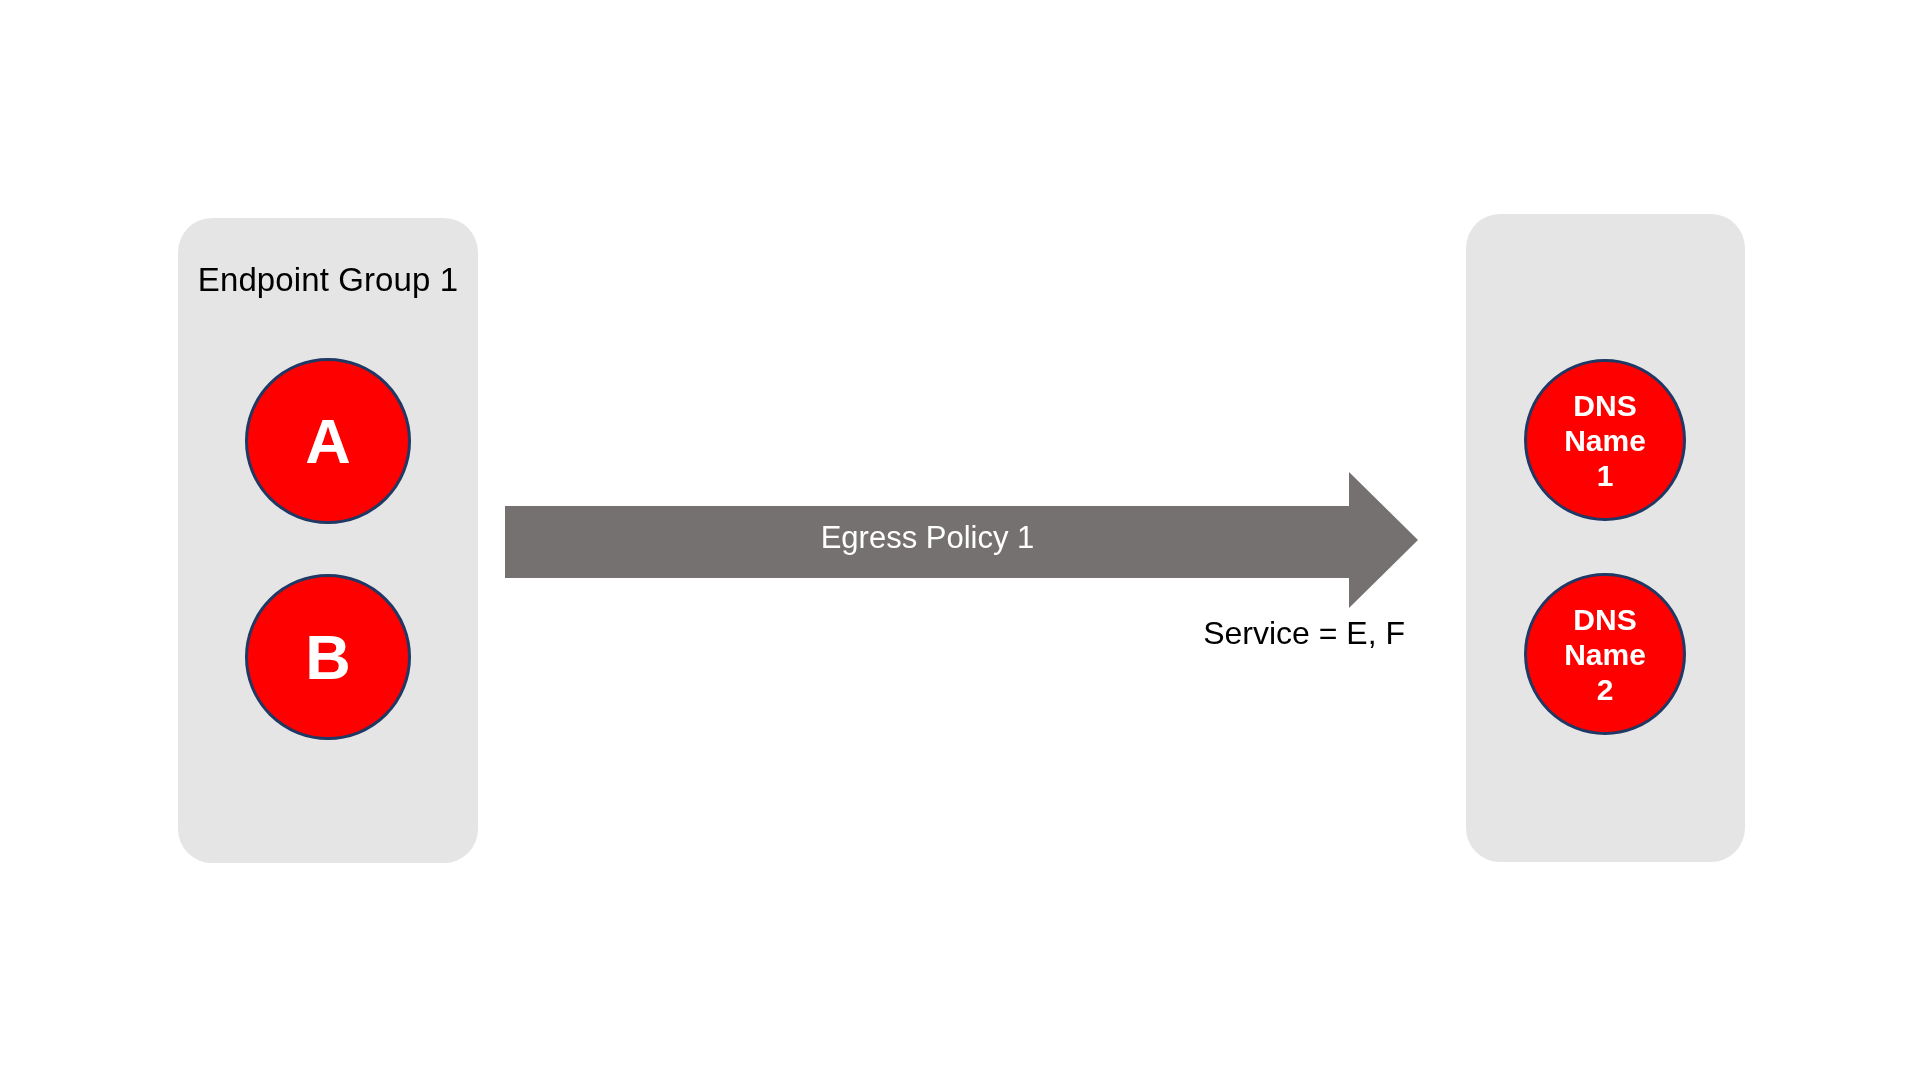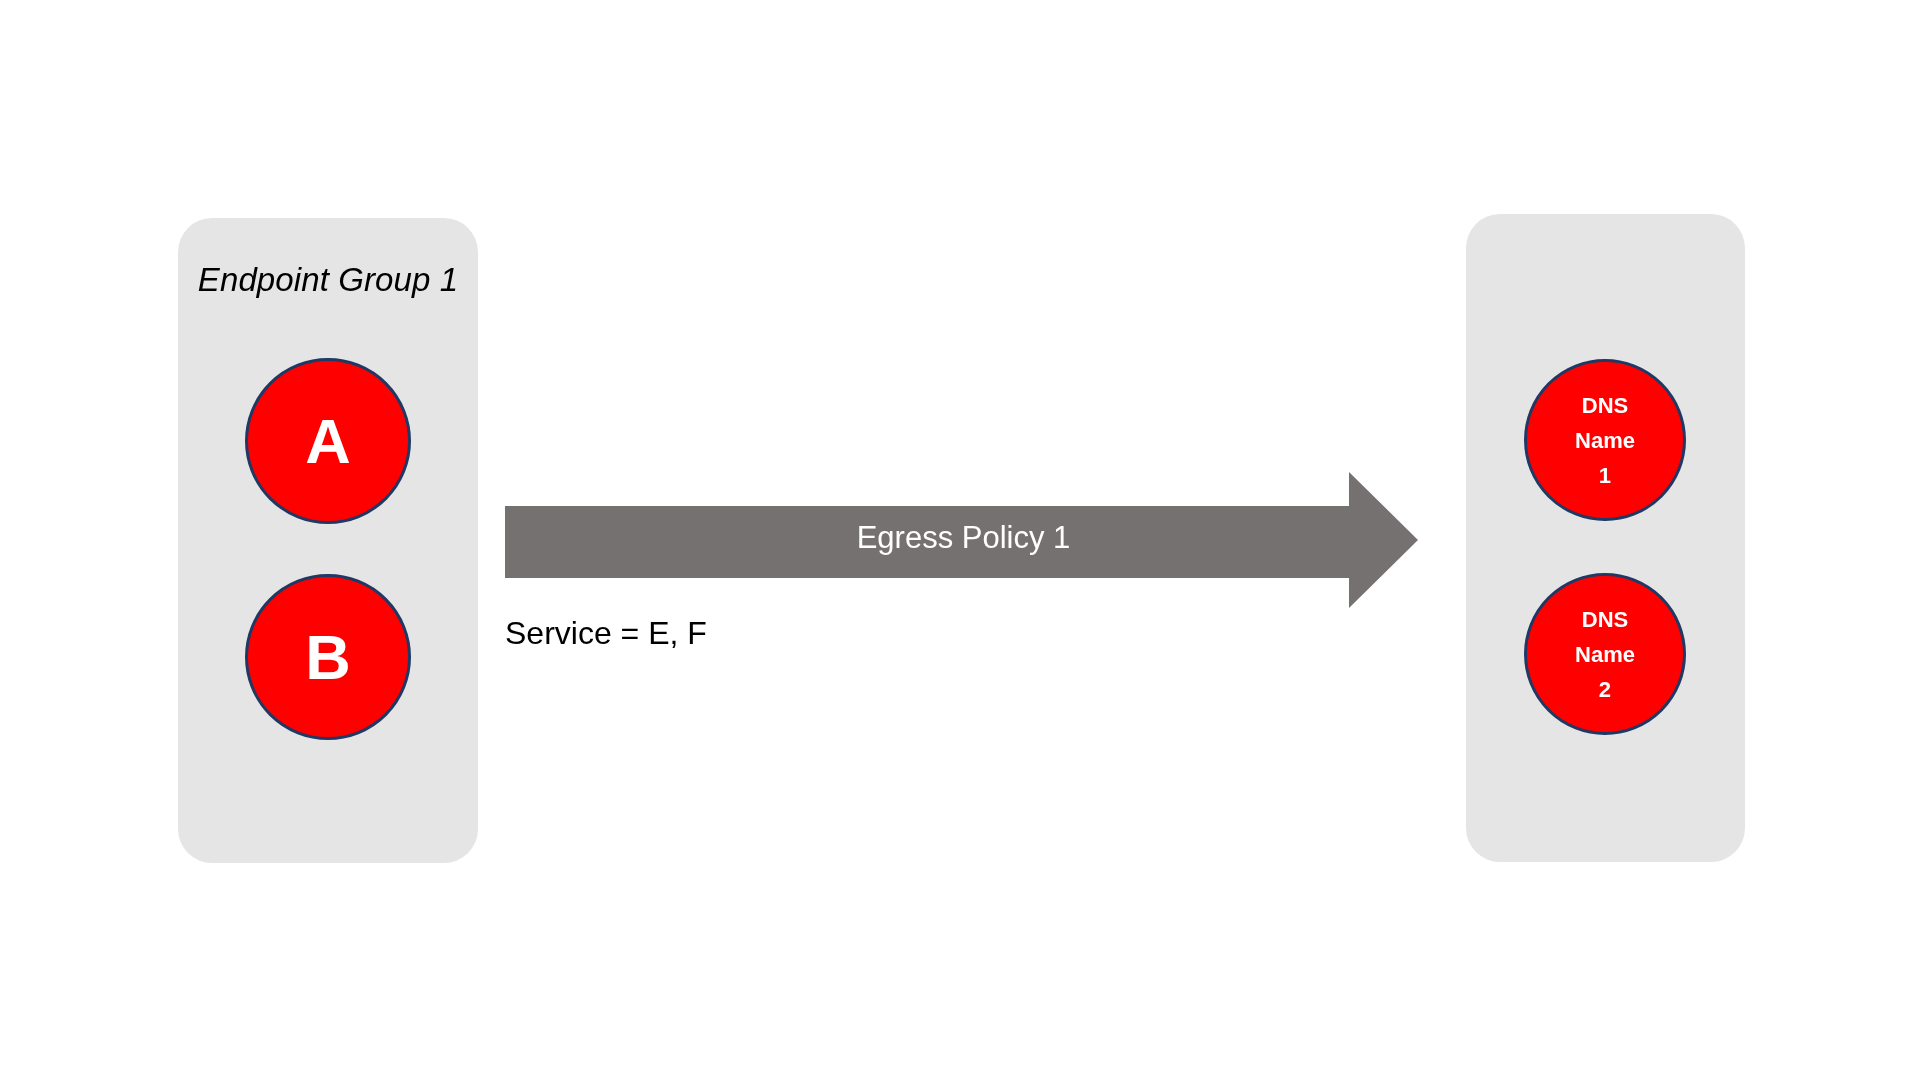--- a/index.html
+++ b/index.html
@@ -45,21 +45,21 @@
     left: 0;
     width: 100%;
     text-align: center;
     color: #000000;
     font-size: 33px;
     line-height: 43px;
     font-weight: 400;
     letter-spacing: 0.1px;
     white-space: pre-line;
   }
-  #panel-left .panel-title { top: 40px; font-style: italic; }
+  #panel-left .panel-title { top: 40px; }
   #panel-right .panel-title { top: 22px; }
 
   
   .node-circle {
     position: absolute;
     border-radius: 50%;
     background: #ff0000;
     border: 3px solid #1f3864;
     box-sizing: border-box;
     display: flex;
@@ -79,21 +79,21 @@
   .endpoint-circle .node-label {
     font-size: 63px;
     font-weight: 700;
     line-height: 66px;
   }
   .dns-circle {
     width: 162px;
     height: 162px;
   }
   .dns-circle .node-label {
-    font-size: 22px;
+    font-size: 30px;
     font-weight: 700;
     line-height: 35px;
   }
 
   #circle-a { left: 67px; top: 140px; }
   #circle-b { left: 67px; top: 356px; }
   #circle-dns1 { left: 58px; top: 145px; }
   #circle-dns2 { left: 58px; top: 359px; }
 
   
@@ -113,28 +113,27 @@
     position: absolute;
     left: 505px;
     top: 518px;
     width: 845px;
     text-align: center;
     color: #ffffff;
     font-size: 31px;
     line-height: 40px;
     font-weight: 400;
     pointer-events: none;
-    padding-left: 36px;
   }
   #service-label {
     position: absolute;
     left: 505px;
     top: 612px;
     width: 900px;
-    text-align: left;
+    text-align: right;
     color: #000000;
     font-size: 32px;
     line-height: 42px;
     font-weight: 400;
   }
 </style>
 </head>
 <body>
 
 <div id="canvas">

